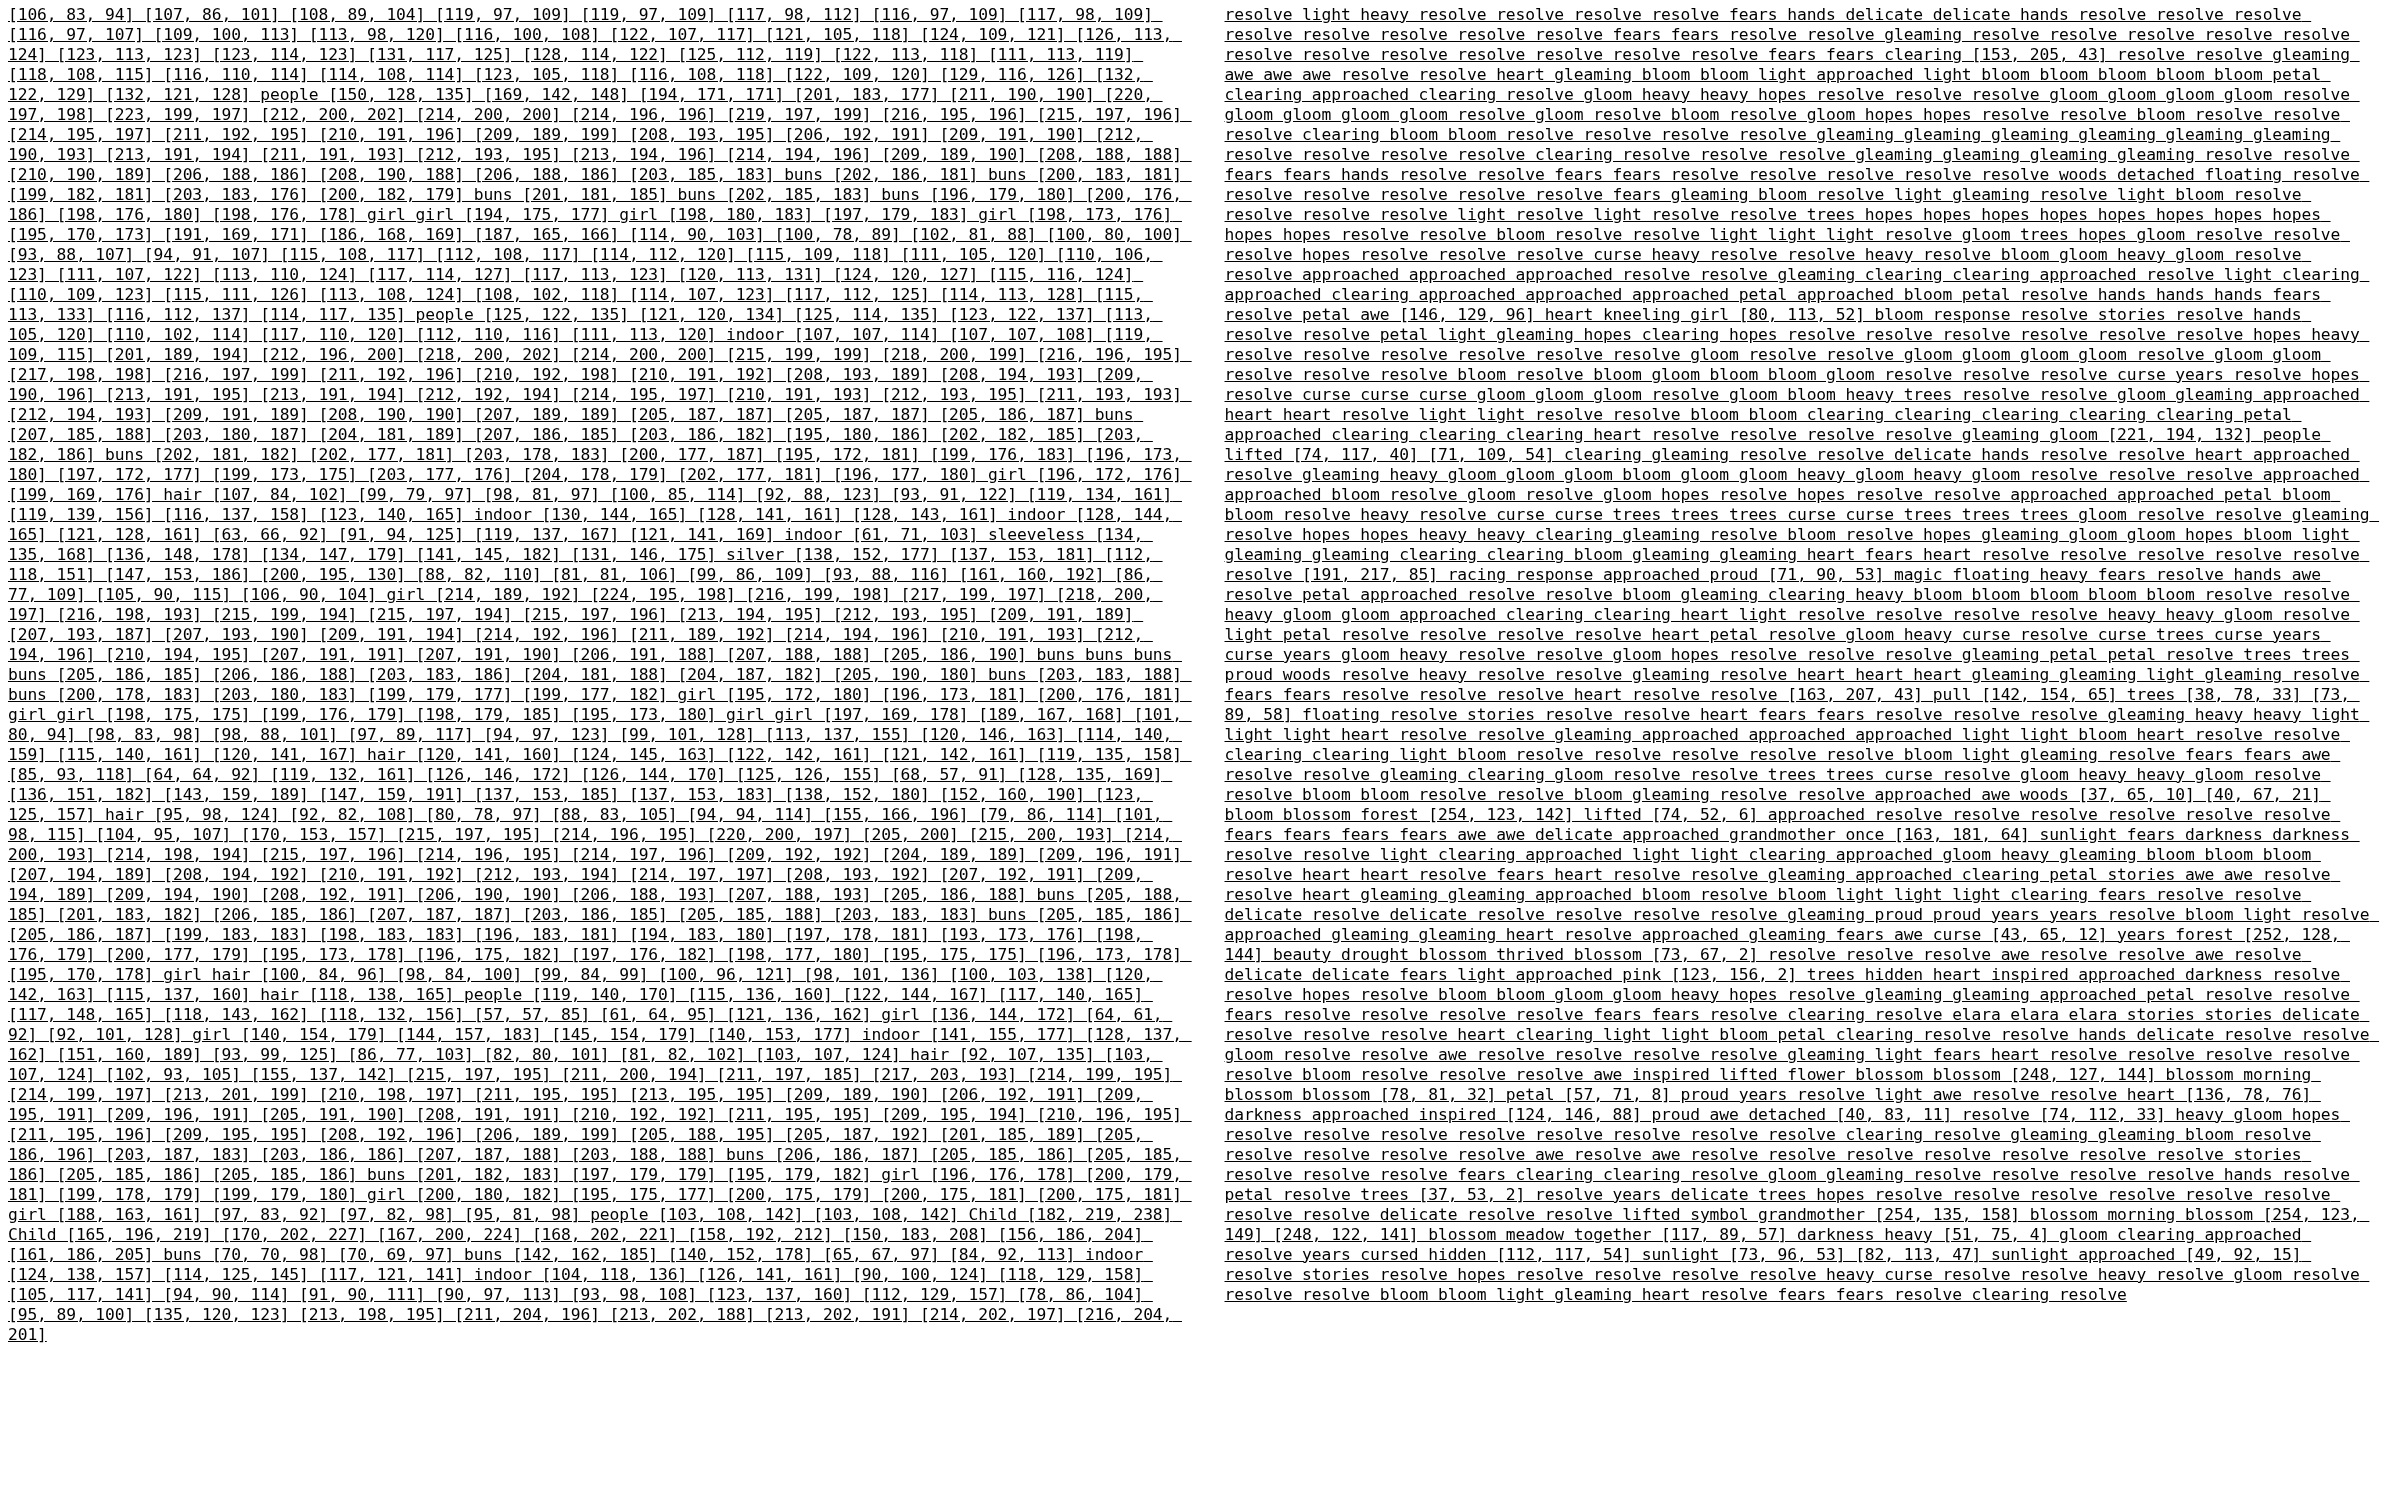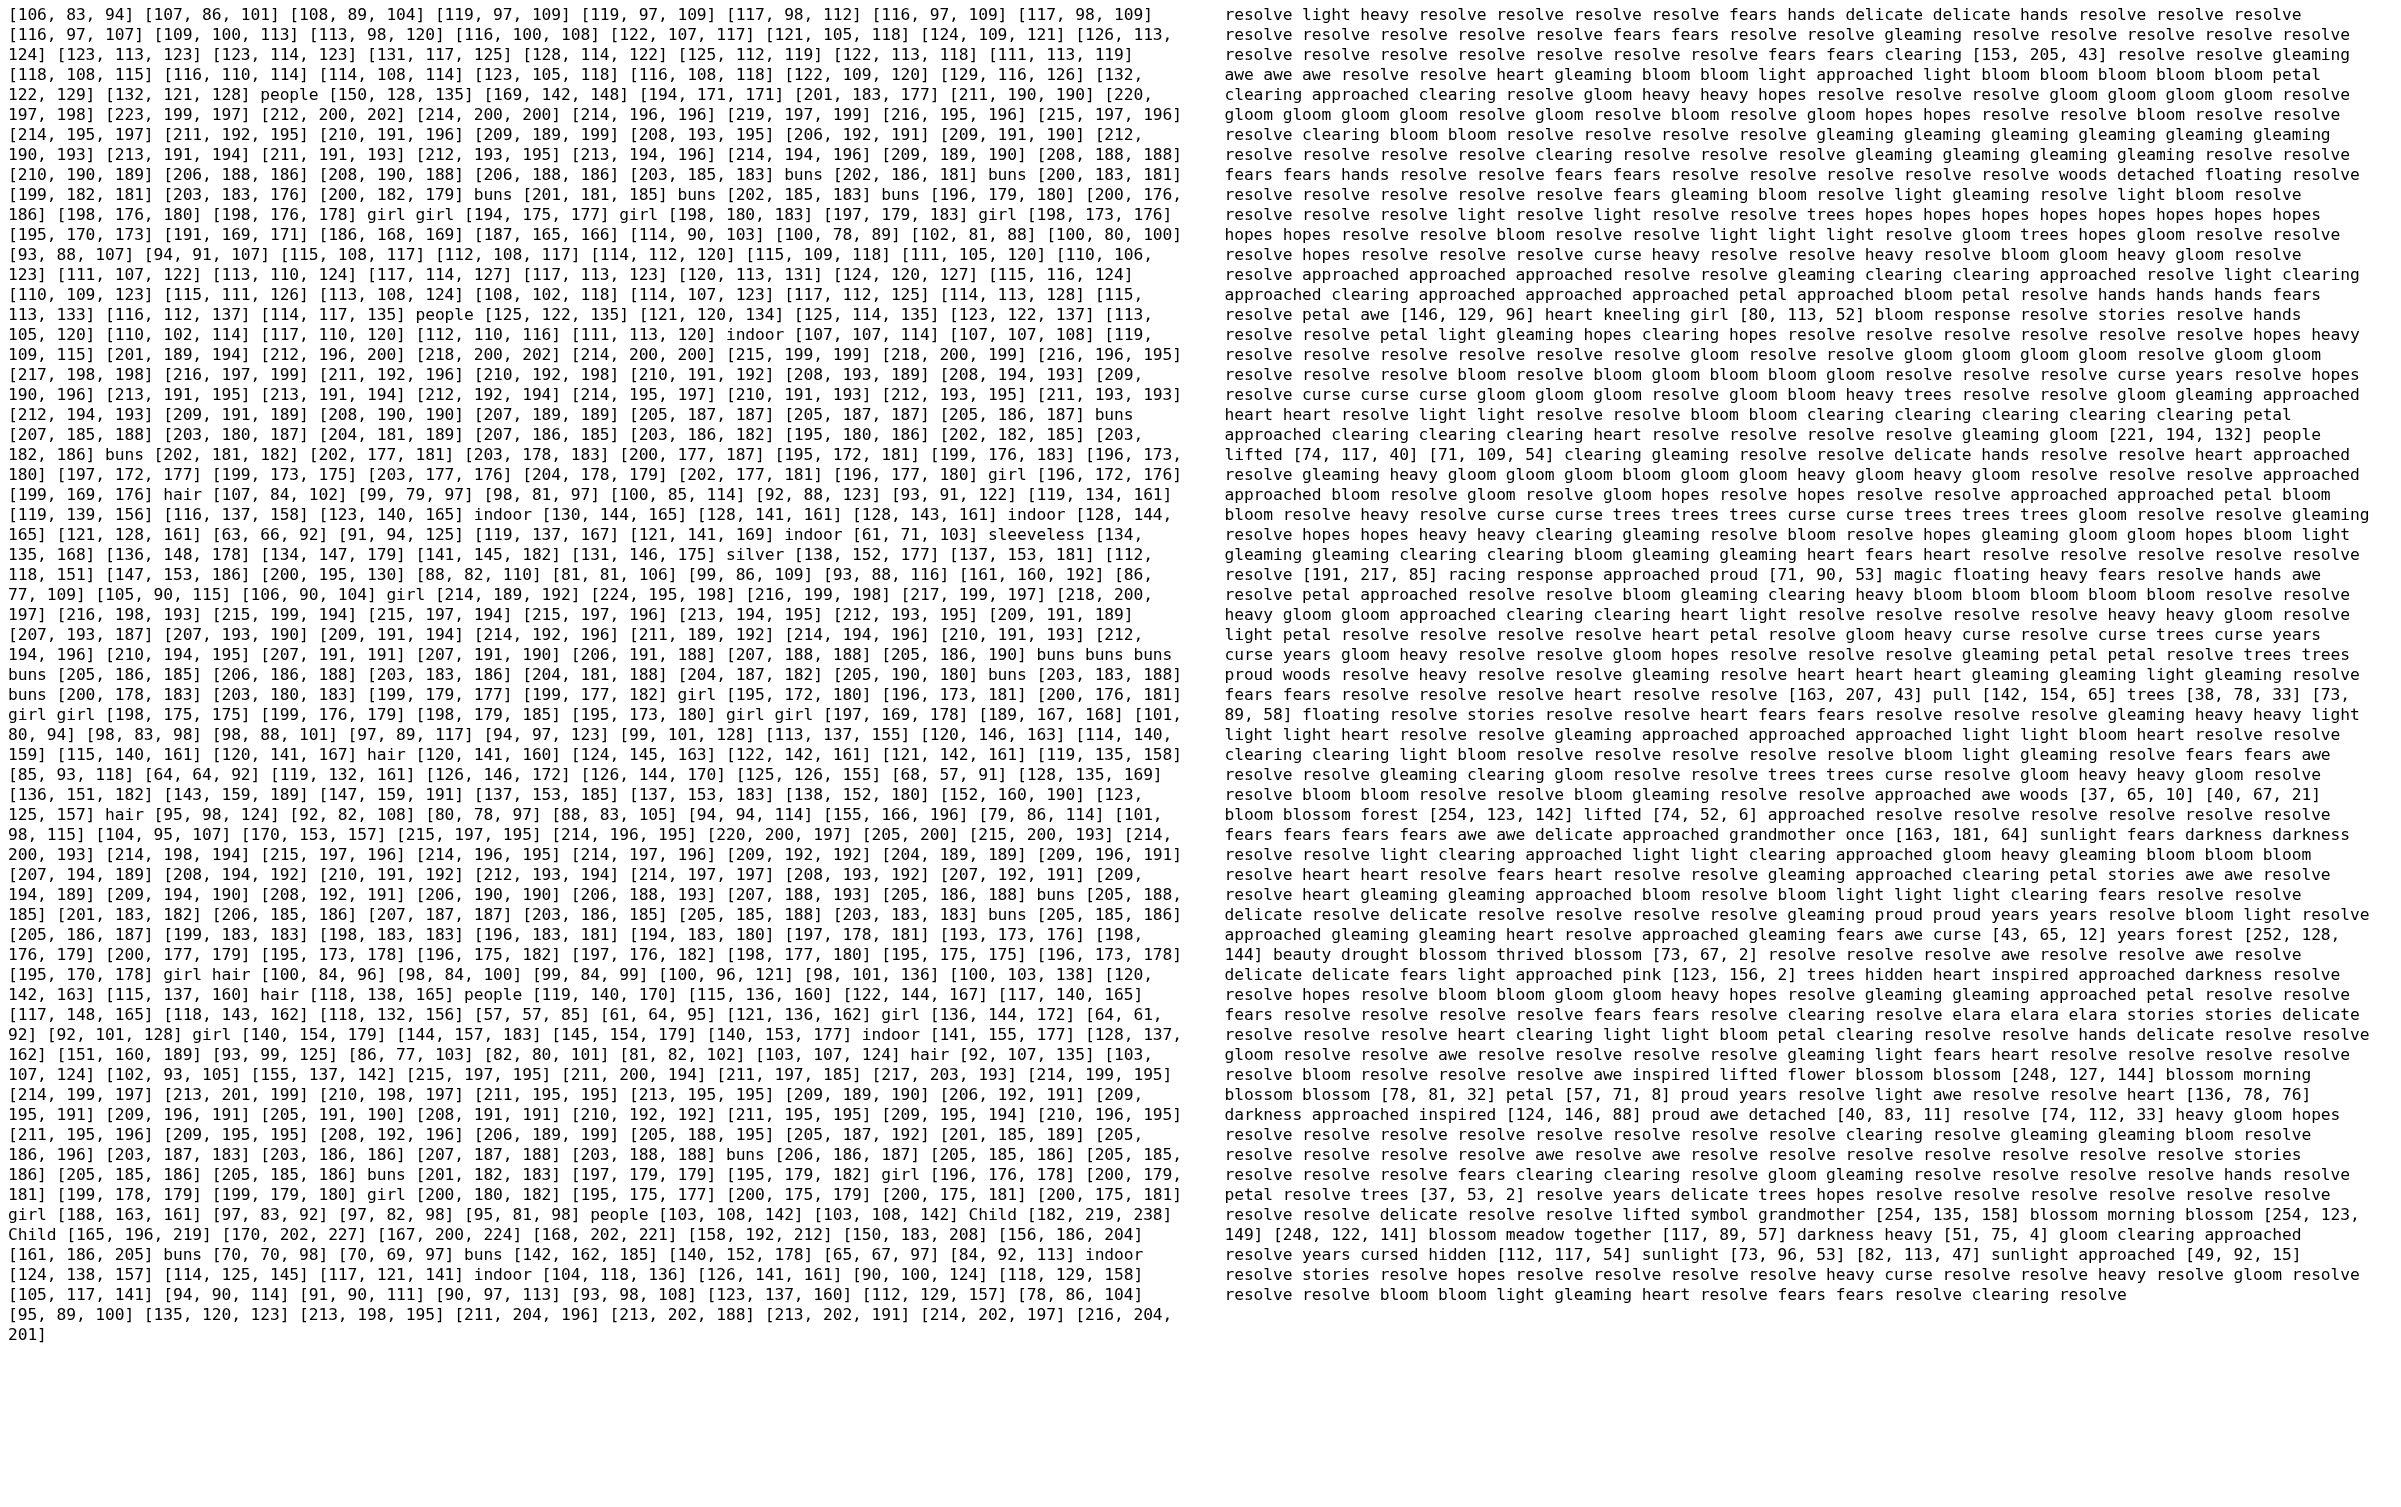--- a/index.html
+++ b/index.html
@@ -24,20 +24,21 @@
   .column {
     box-sizing: border-box;
     white-space: pre-wrap;
     word-break: break-word;
     color: #000000;
     font-family: "DejaVu Sans Mono", monospace;
     font-size: 16.3px;
     line-height: 20px;
     letter-spacing: -0.1px;
     overflow: hidden;
+    text-decoration: underline;
   }
   .column-left {
     width: 1201px;
     padding: 0 17.5px 0 8px;
   }
   .column-right {
     width: 1201px;
     padding: 0 22px 1px 24px;
   }
 </style>

